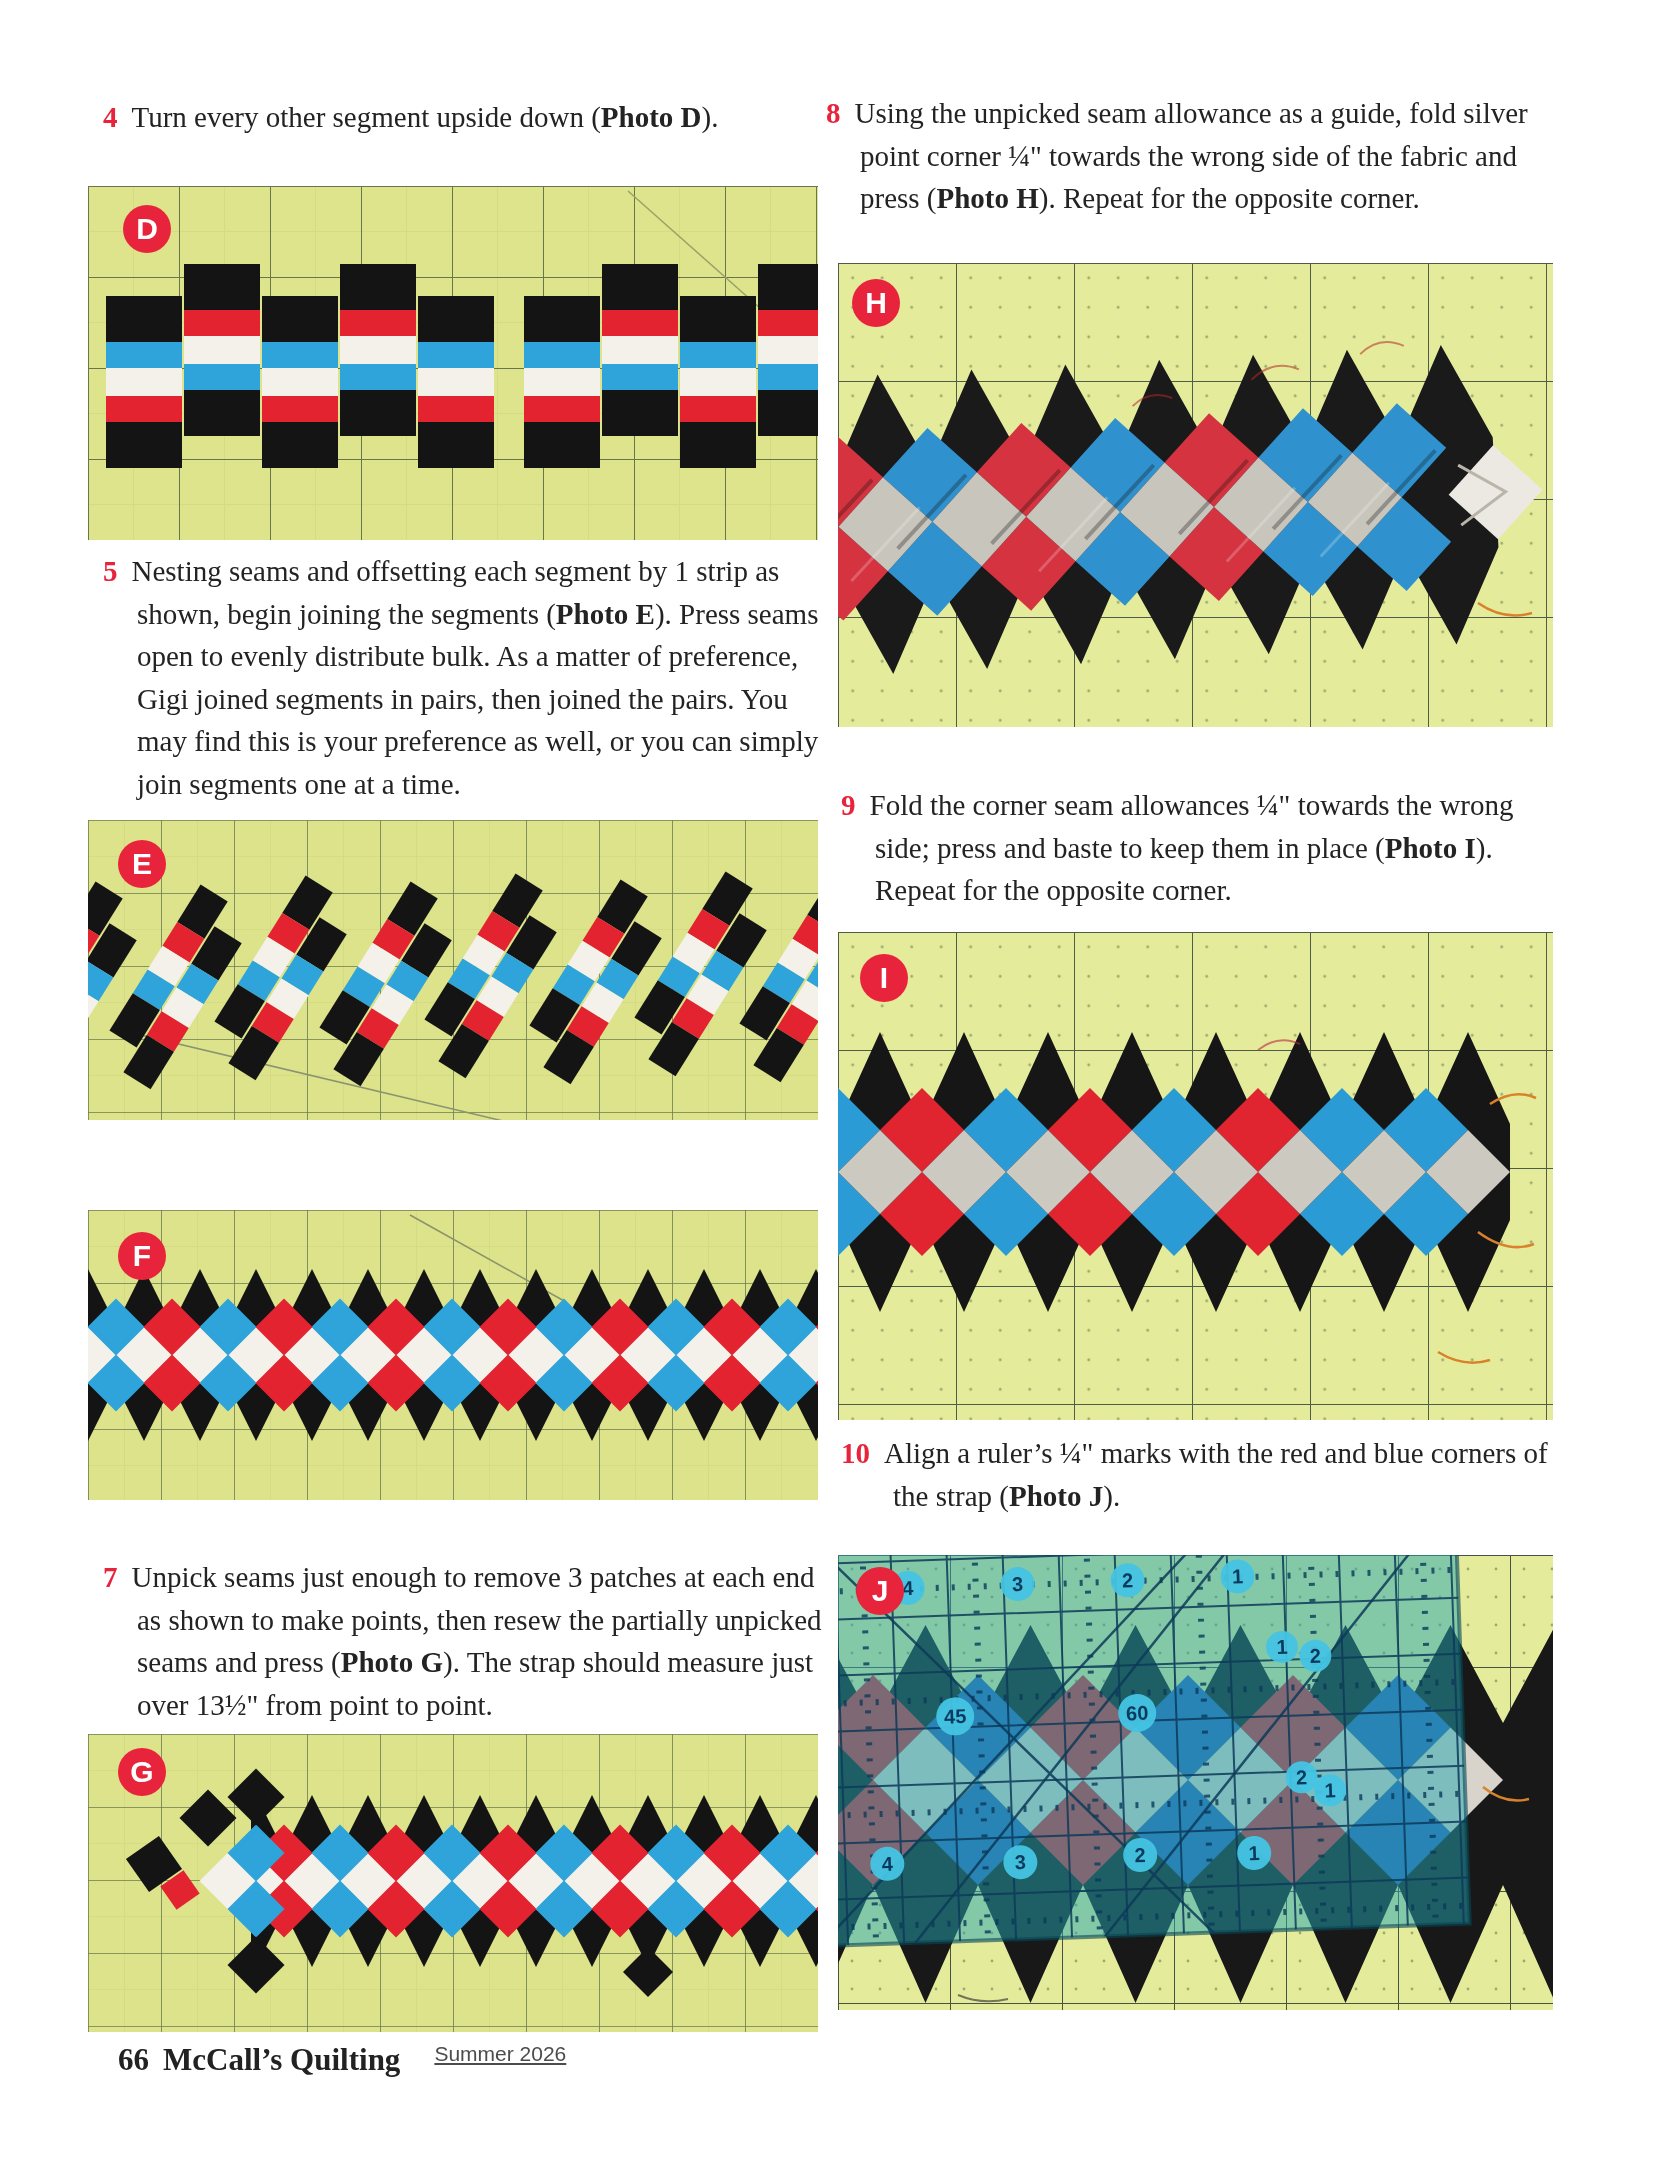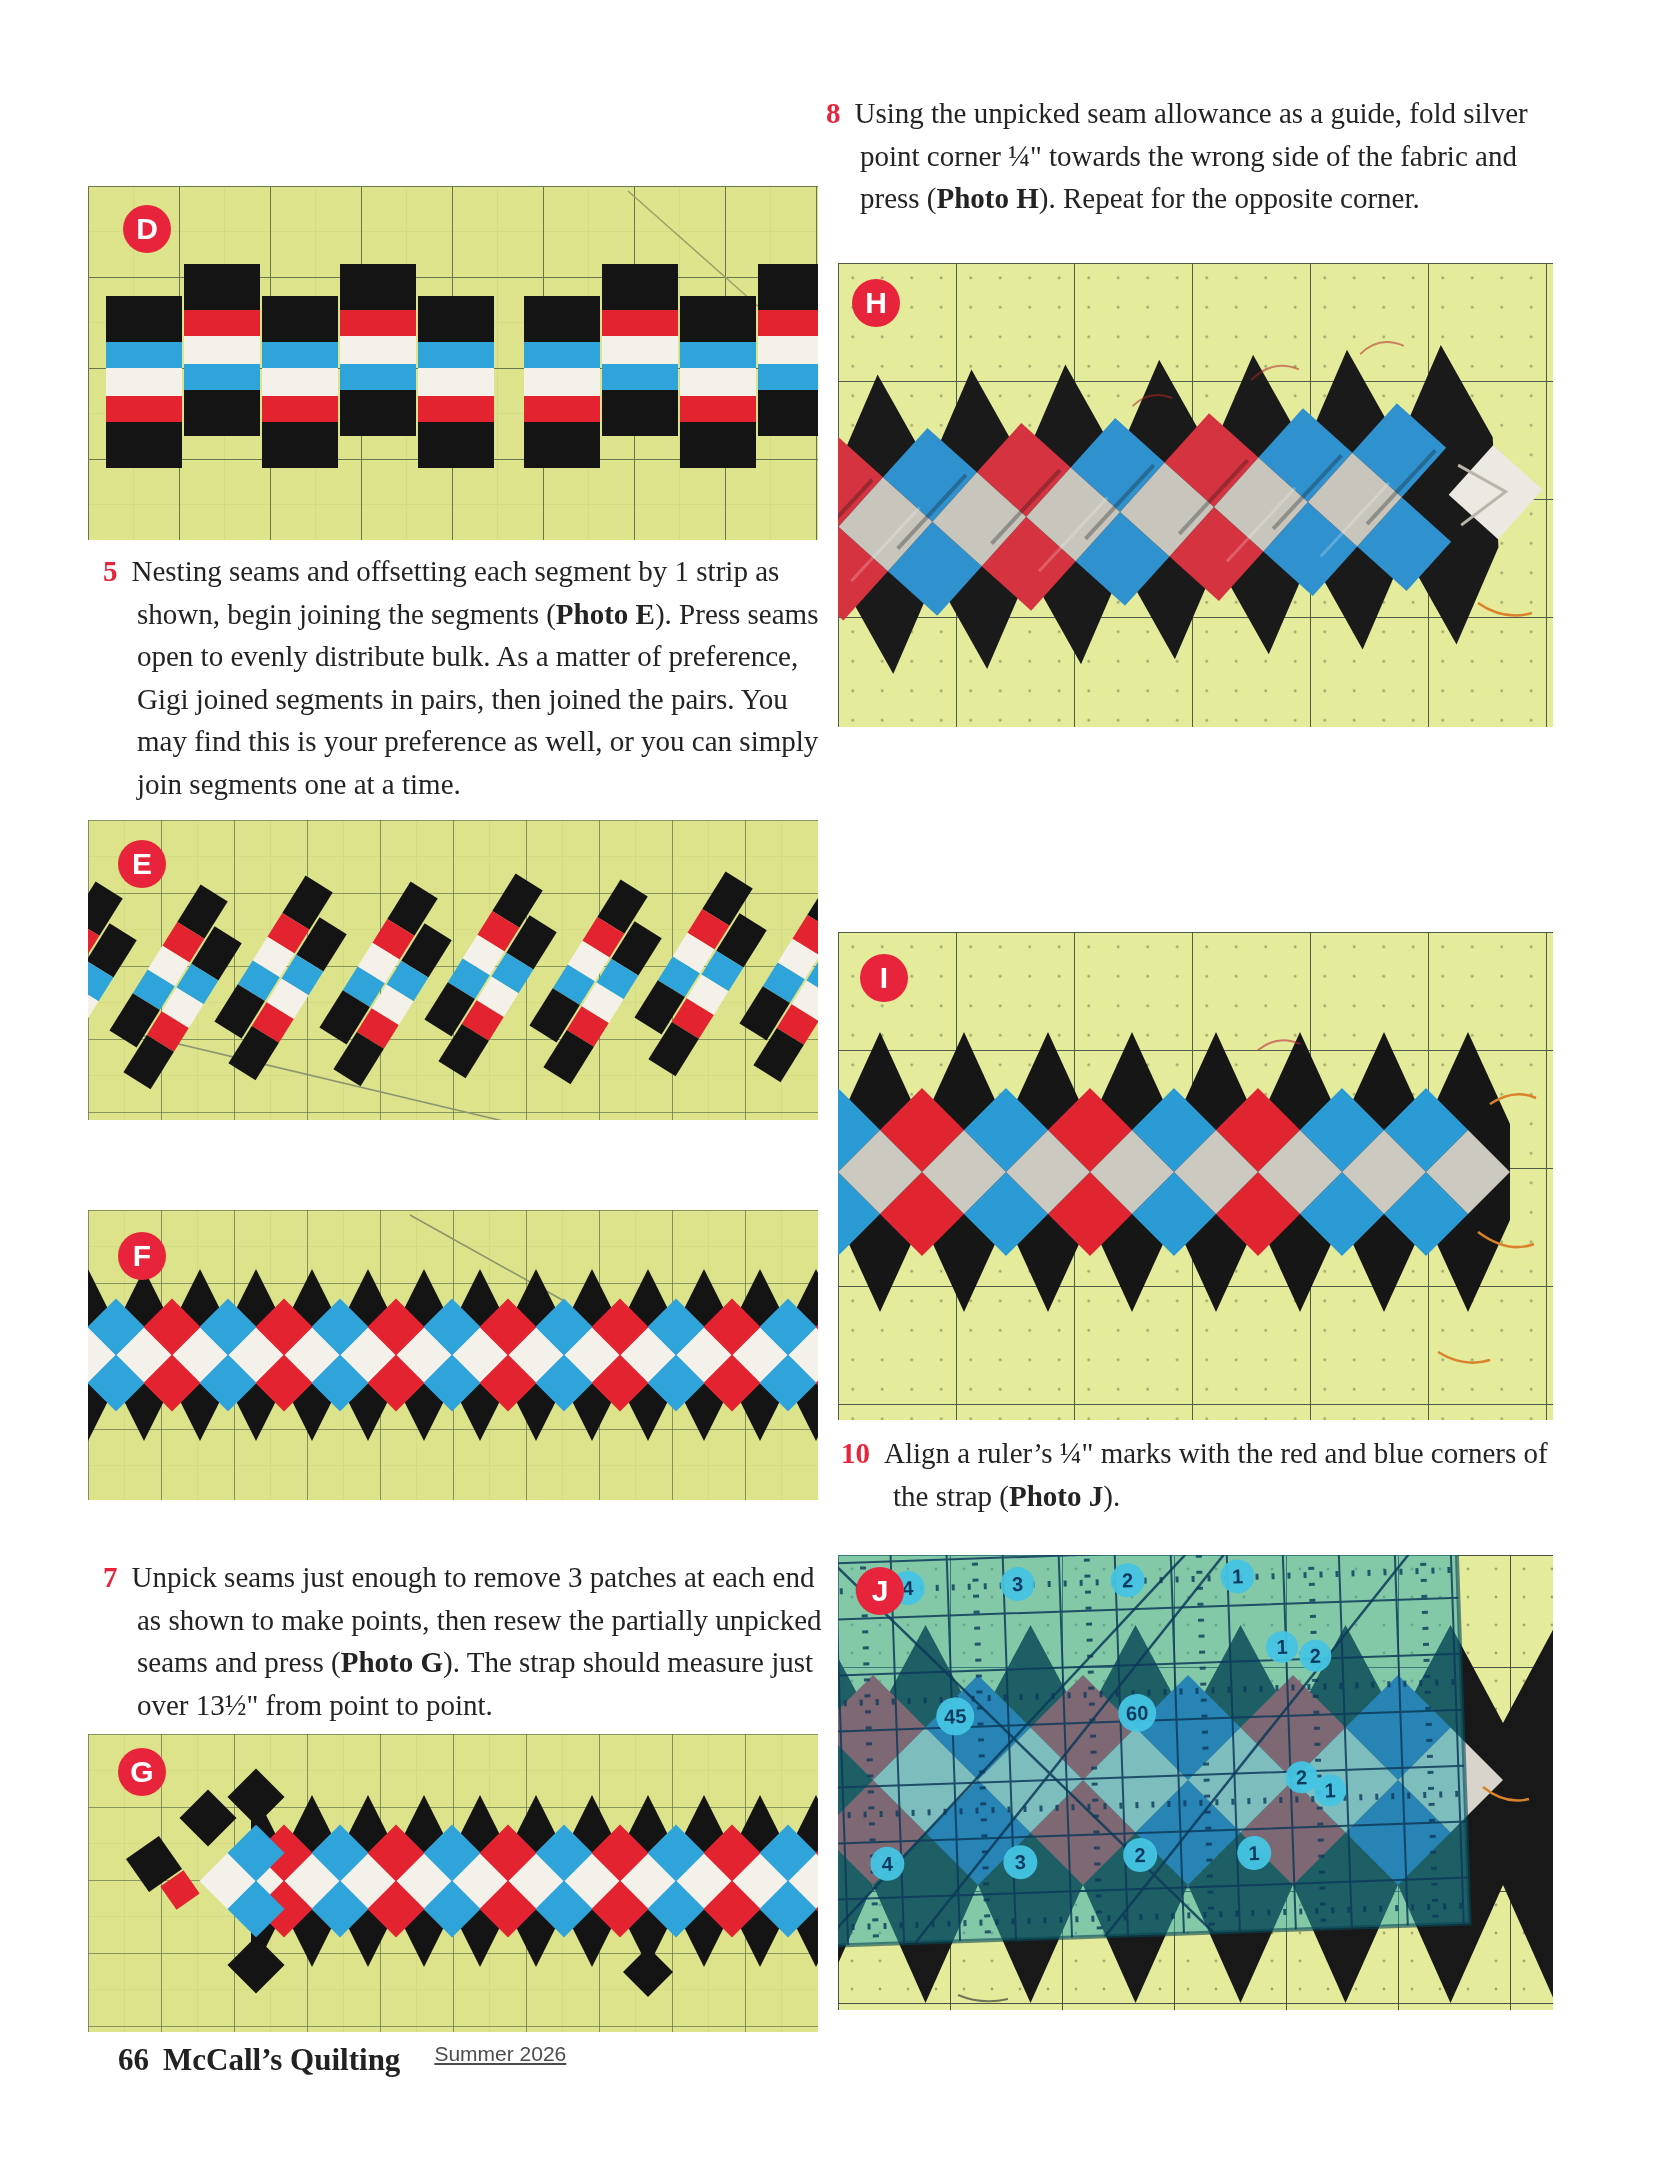--- a/index.html
+++ b/index.html
@@ -18,38 +18,42 @@
   .footer{position:absolute;left:118px;top:2042px;display:flex;align-items:flex-start;color:#222;}
   .footer .pgnum{font:700 31px "Liberation Serif",serif;}
   .footer .mag{font:700 31px "Liberation Serif",serif;margin-left:14px;}
   .footer .issue{font:21px "Liberation Sans",sans-serif;color:#4c4c4c;margin-left:34px;text-decoration:underline;}
 </style>
 </head>
 <body>
 
 <div class="page">
 
+  <p class="step ind34" style="left:103px;top:96px;width:720px;"><span class="num">4</span><span><span>Turn every other segment upside down (</span><span class="b">Photo D</span><span>).</span></span></p>
 
   <p class="step ind34" style="left:103px;top:550px;width:720px;"><span class="num">5</span><span><span>Nesting seams and offsetting each segment by 1 strip as
 shown, begin joining the segments (</span><span class="b">Photo E</span><span>). Press seams
 open to evenly distribute bulk. As a matter of preference,
 Gigi joined segments in pairs, then joined the pairs. You
 may find this is your preference as well, or you can simply
 join segments one at a time.</span></span></p>
 
 
   <p class="step ind34" style="left:103px;top:1556px;width:720px;"><span class="num">7</span><span><span>Unpick seams just enough to remove 3 patches at each end
 as shown to make points, then resew the partially unpicked
 seams and press (</span><span class="b">Photo G</span><span>). The strap should measure just
 over 13½" from point to point.</span></span></p>
 
   <p class="step ind34" style="left:826px;top:92px;width:716px;"><span class="num">8</span><span><span>Using the unpicked seam allowance as a guide, fold silver
 point corner ¼" towards the wrong side of the fabric and
 press (</span><span class="b">Photo H</span><span>). Repeat for the opposite corner.</span></span></p>
 
+  <p class="step ind34" style="left:841px;top:784px;width:716px;"><span class="num">9</span><span><span>Fold the corner seam allowances ¼" towards the wrong
+side; press and baste to keep them in place (</span><span class="b">Photo I</span><span>).
+Repeat for the opposite corner.</span></span></p>
 
   <p class="step ind52" style="left:841px;top:1432px;width:716px;"><span class="num">10</span><span><span>Align a ruler’s ¼" marks with the red and blue corners of
 the strap (</span><span class="b">Photo J</span><span>).</span></span></p>
 
   <div class="photo" style="left:88px;top:186px;width:730px;height:354px;">
     <svg width="730" height="354" viewBox="0 0 730 354">
       <defs>
         <pattern id="gridD" width="91" height="91" patternUnits="userSpaceOnUse">
           <rect width="91" height="91" fill="none"></rect>
           <path d="M0 45.5 H91 M45.5 0 V91" stroke="#ccd47b" stroke-width="1" opacity="0.55"></path>

